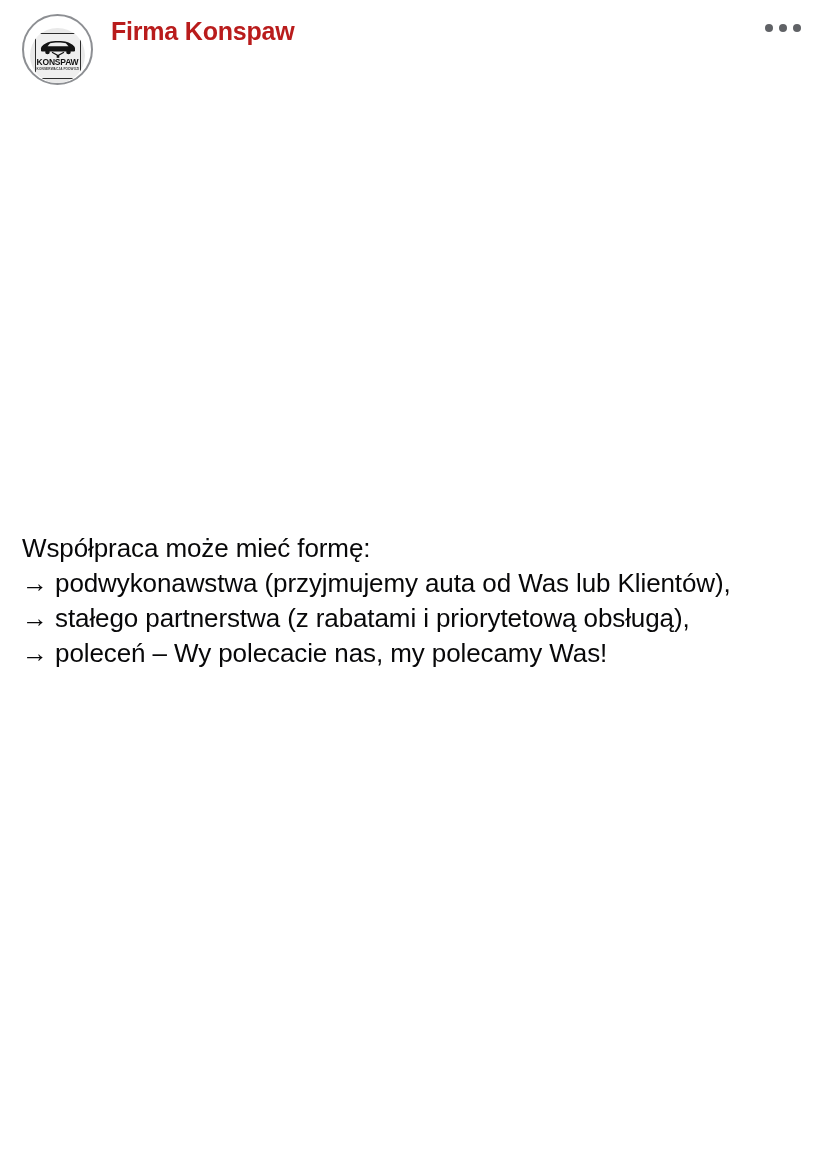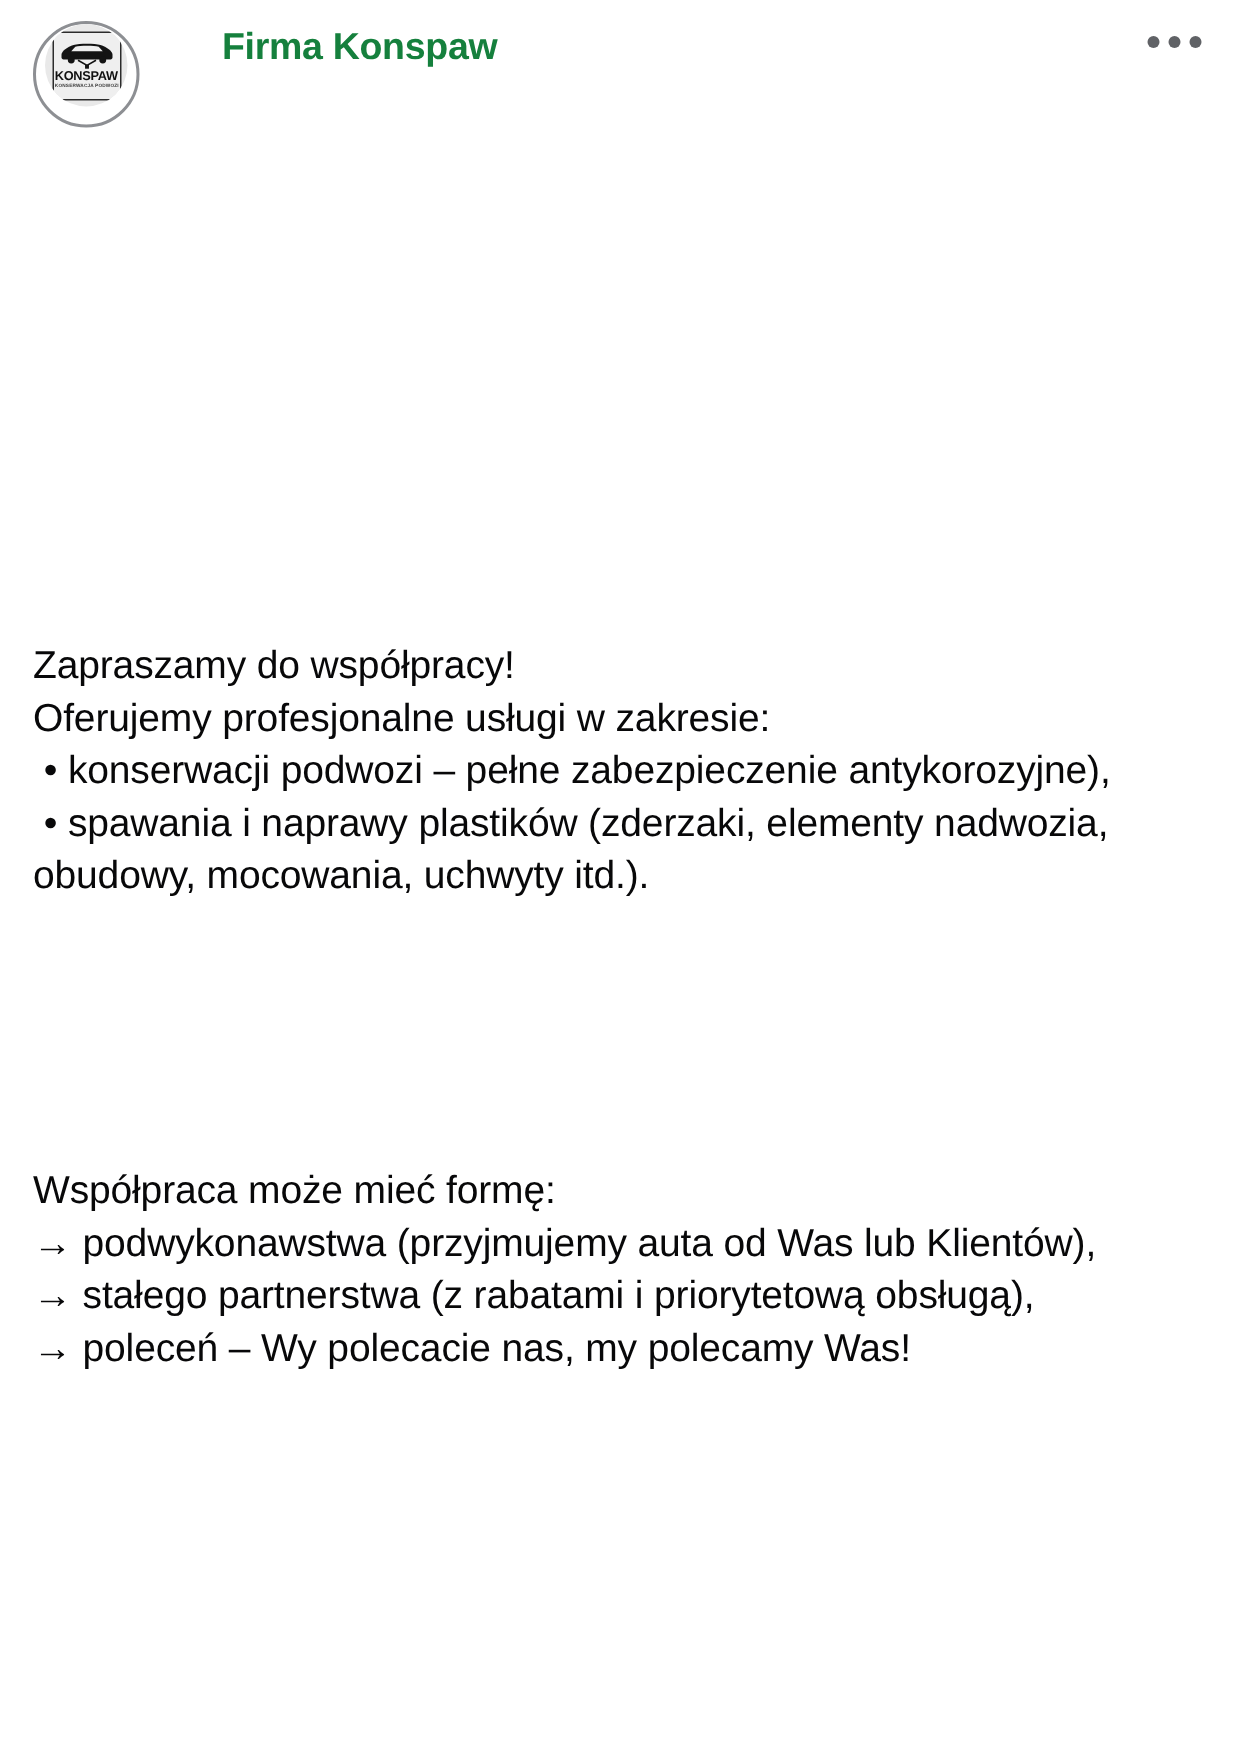--- a/index.html
+++ b/index.html
@@ -33,21 +33,21 @@
 
   .avatar-wrap {
     width: 71px;
     height: 71px;
     border-radius: 50%;
     border: 2px solid #8d8f93;
     box-sizing: border-box;
     background: #ffffff;
     flex: 0 0 auto;
     display: flex;
-    align-items: flex-start;
+    align-items: flex-end;
     justify-content: center;
     overflow: hidden;
     margin-top: 1px;
   }
   .avatar-inner {
     width: 55px;
     height: 55px;
     border-radius: 50%;
     background: #e9e9e9;
     display: flex;
@@ -90,23 +90,22 @@
   .header-text {
     margin-left: 18px;
     display: flex;
     flex-direction: column;
     padding-top: 3px;
   }
   .page-name {
     font-size: 25px;
     line-height: 30px;
     font-weight: bold;
-    color: #15803d;
+    color: #b91c1c;
     letter-spacing: -0.2px;
-    margin-left: 37px;
   }
   .meta-row {
     display: flex;
     align-items: center;
     margin-top: 3px;
     color: #65676b;
     font-size: 20px;
     line-height: 24px;
   }
   .meta-dot {
@@ -183,24 +182,20 @@
       <i></i>
       <i></i>
       <i></i>
     </div>
   </div>
 
   <div class="post-body">
 
     <div class="blank"></div>
     <div class="blank"></div>
-    <div class="para">Zapraszamy do współpracy!
-Oferujemy profesjonalne usługi w zakresie:
- • konserwacji podwozi – pełne zabezpieczenie antykorozyjne),
- • spawania i naprawy plastików (zderzaki, elementy nadwozia, obudowy, mocowania, uchwyty itd.).</div>
     <div class="blank"></div>
     <div class="para">Współpraca może mieć formę:
 → podwykonawstwa (przyjmujemy auta od Was lub Klientów),
 → stałego partnerstwa (z rabatami i priorytetową obsługą),
 → poleceń – Wy polecacie nas, my polecamy Was!</div>
     
     
     
     
     

